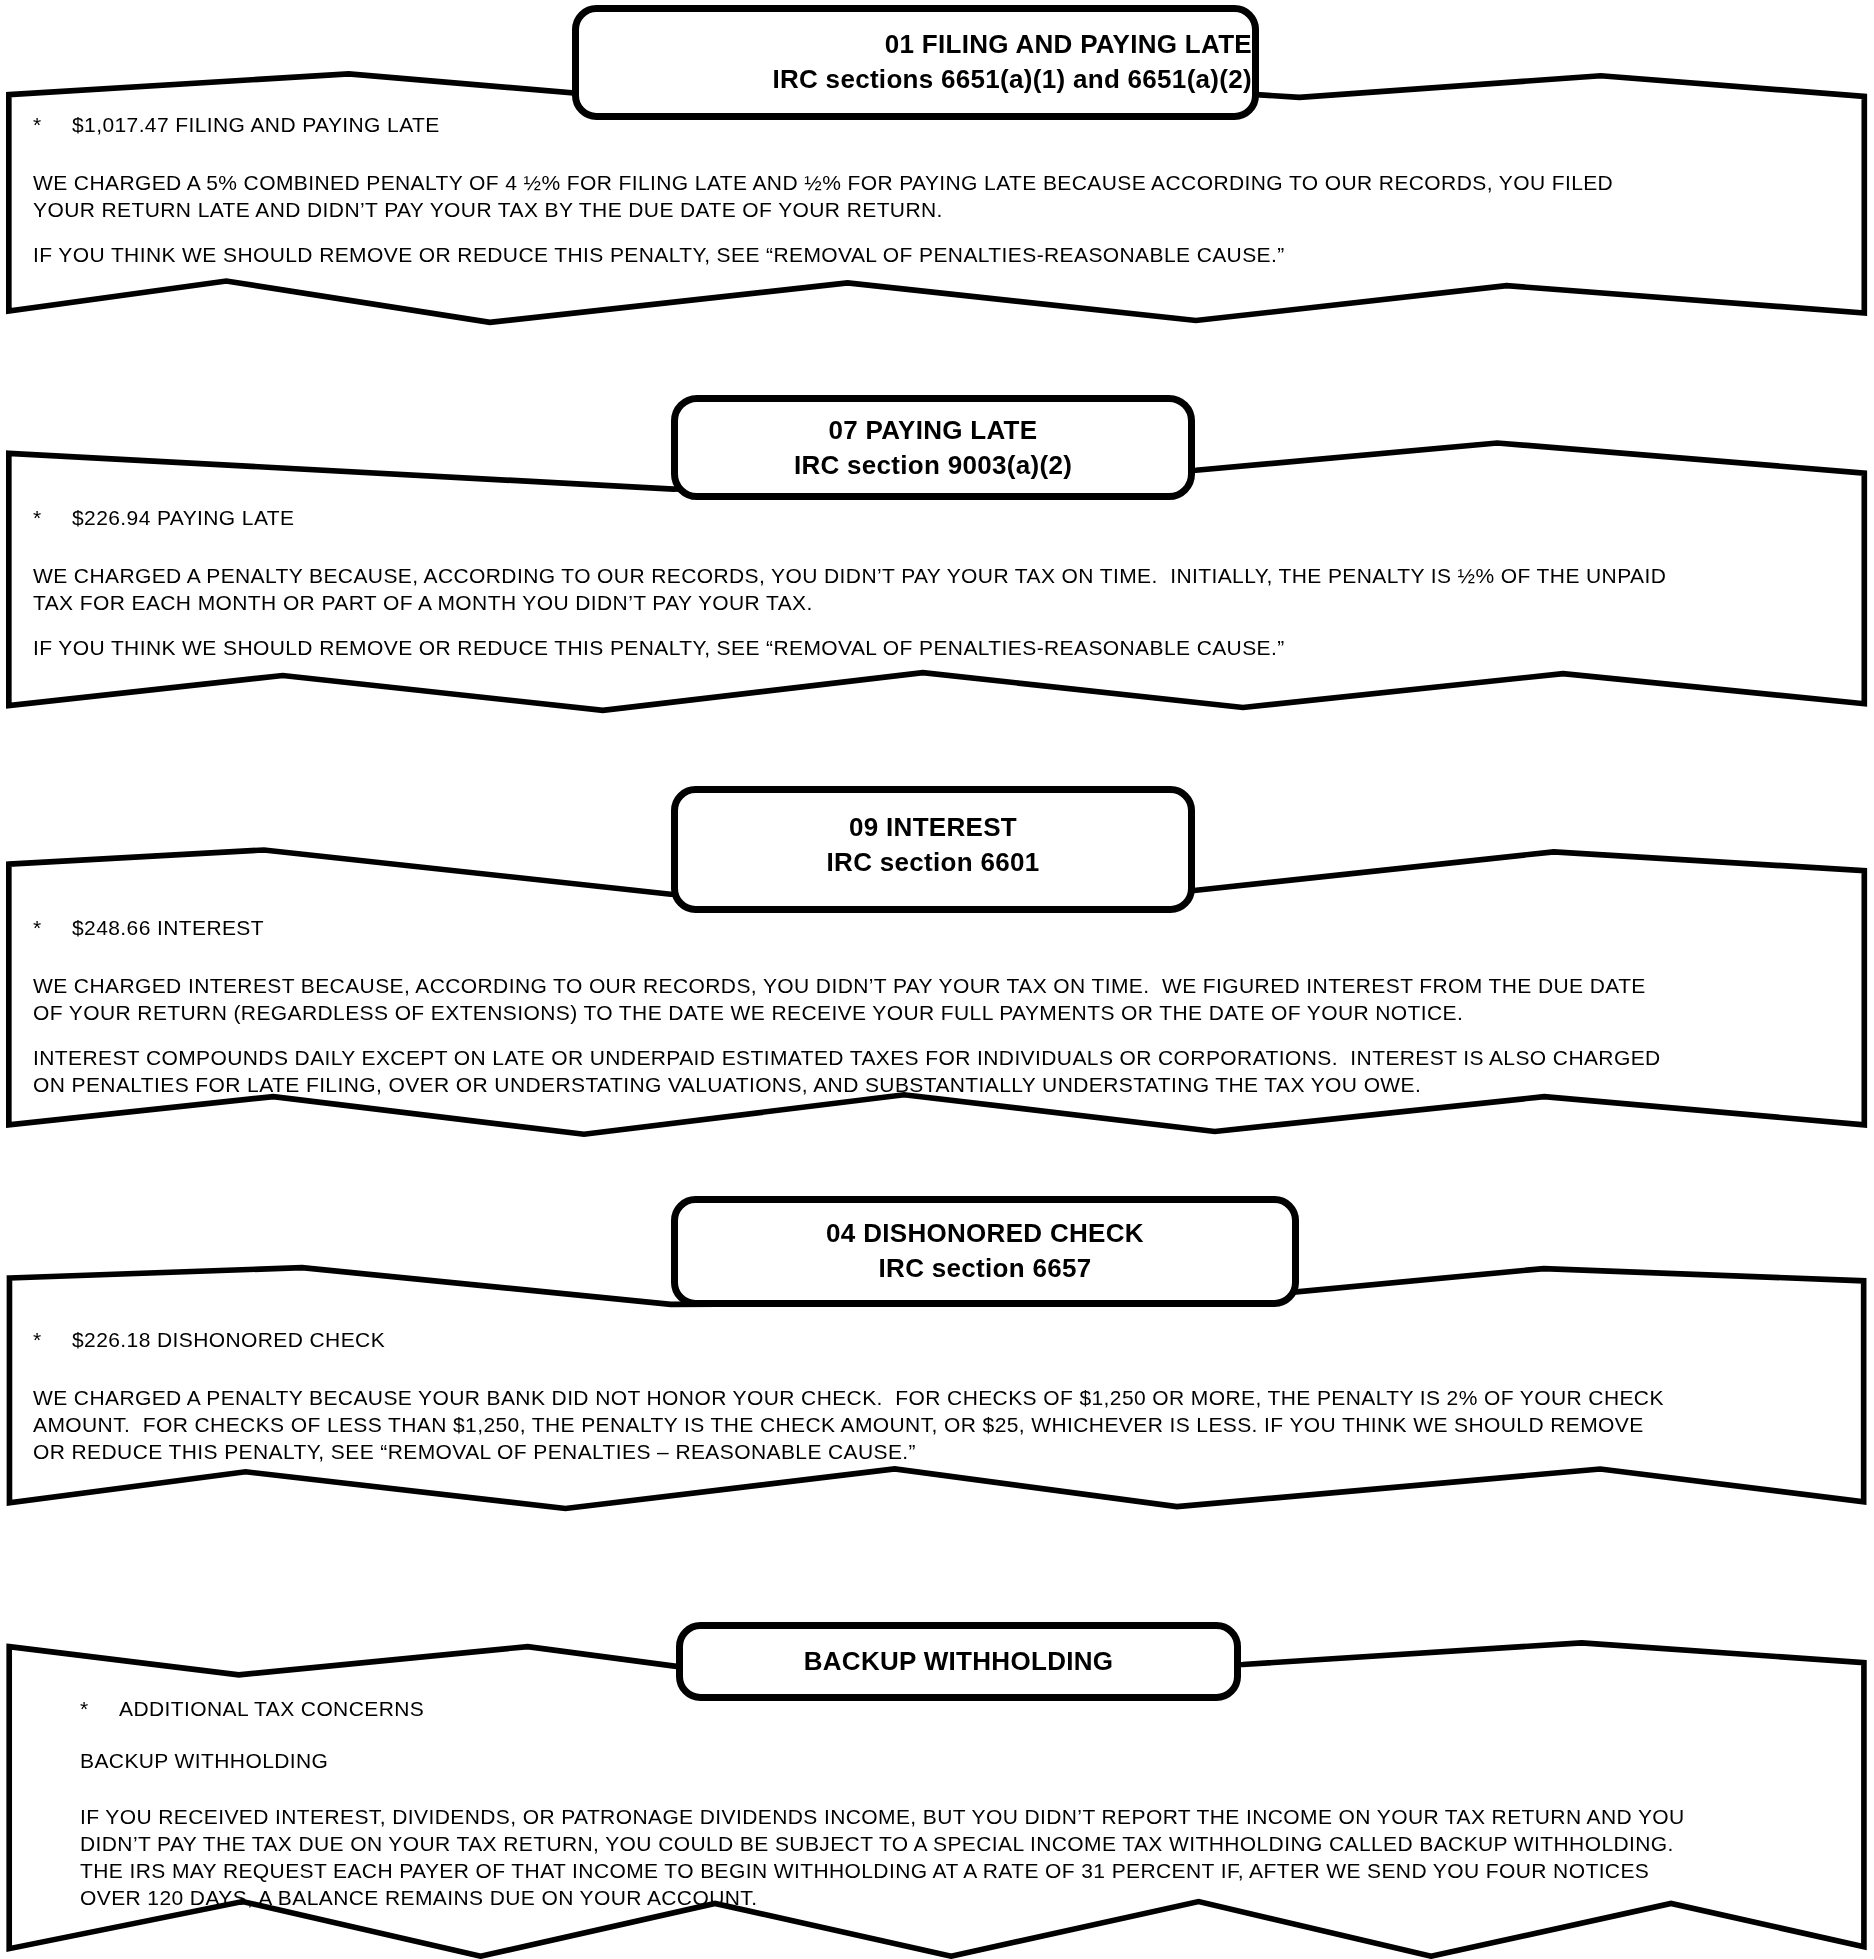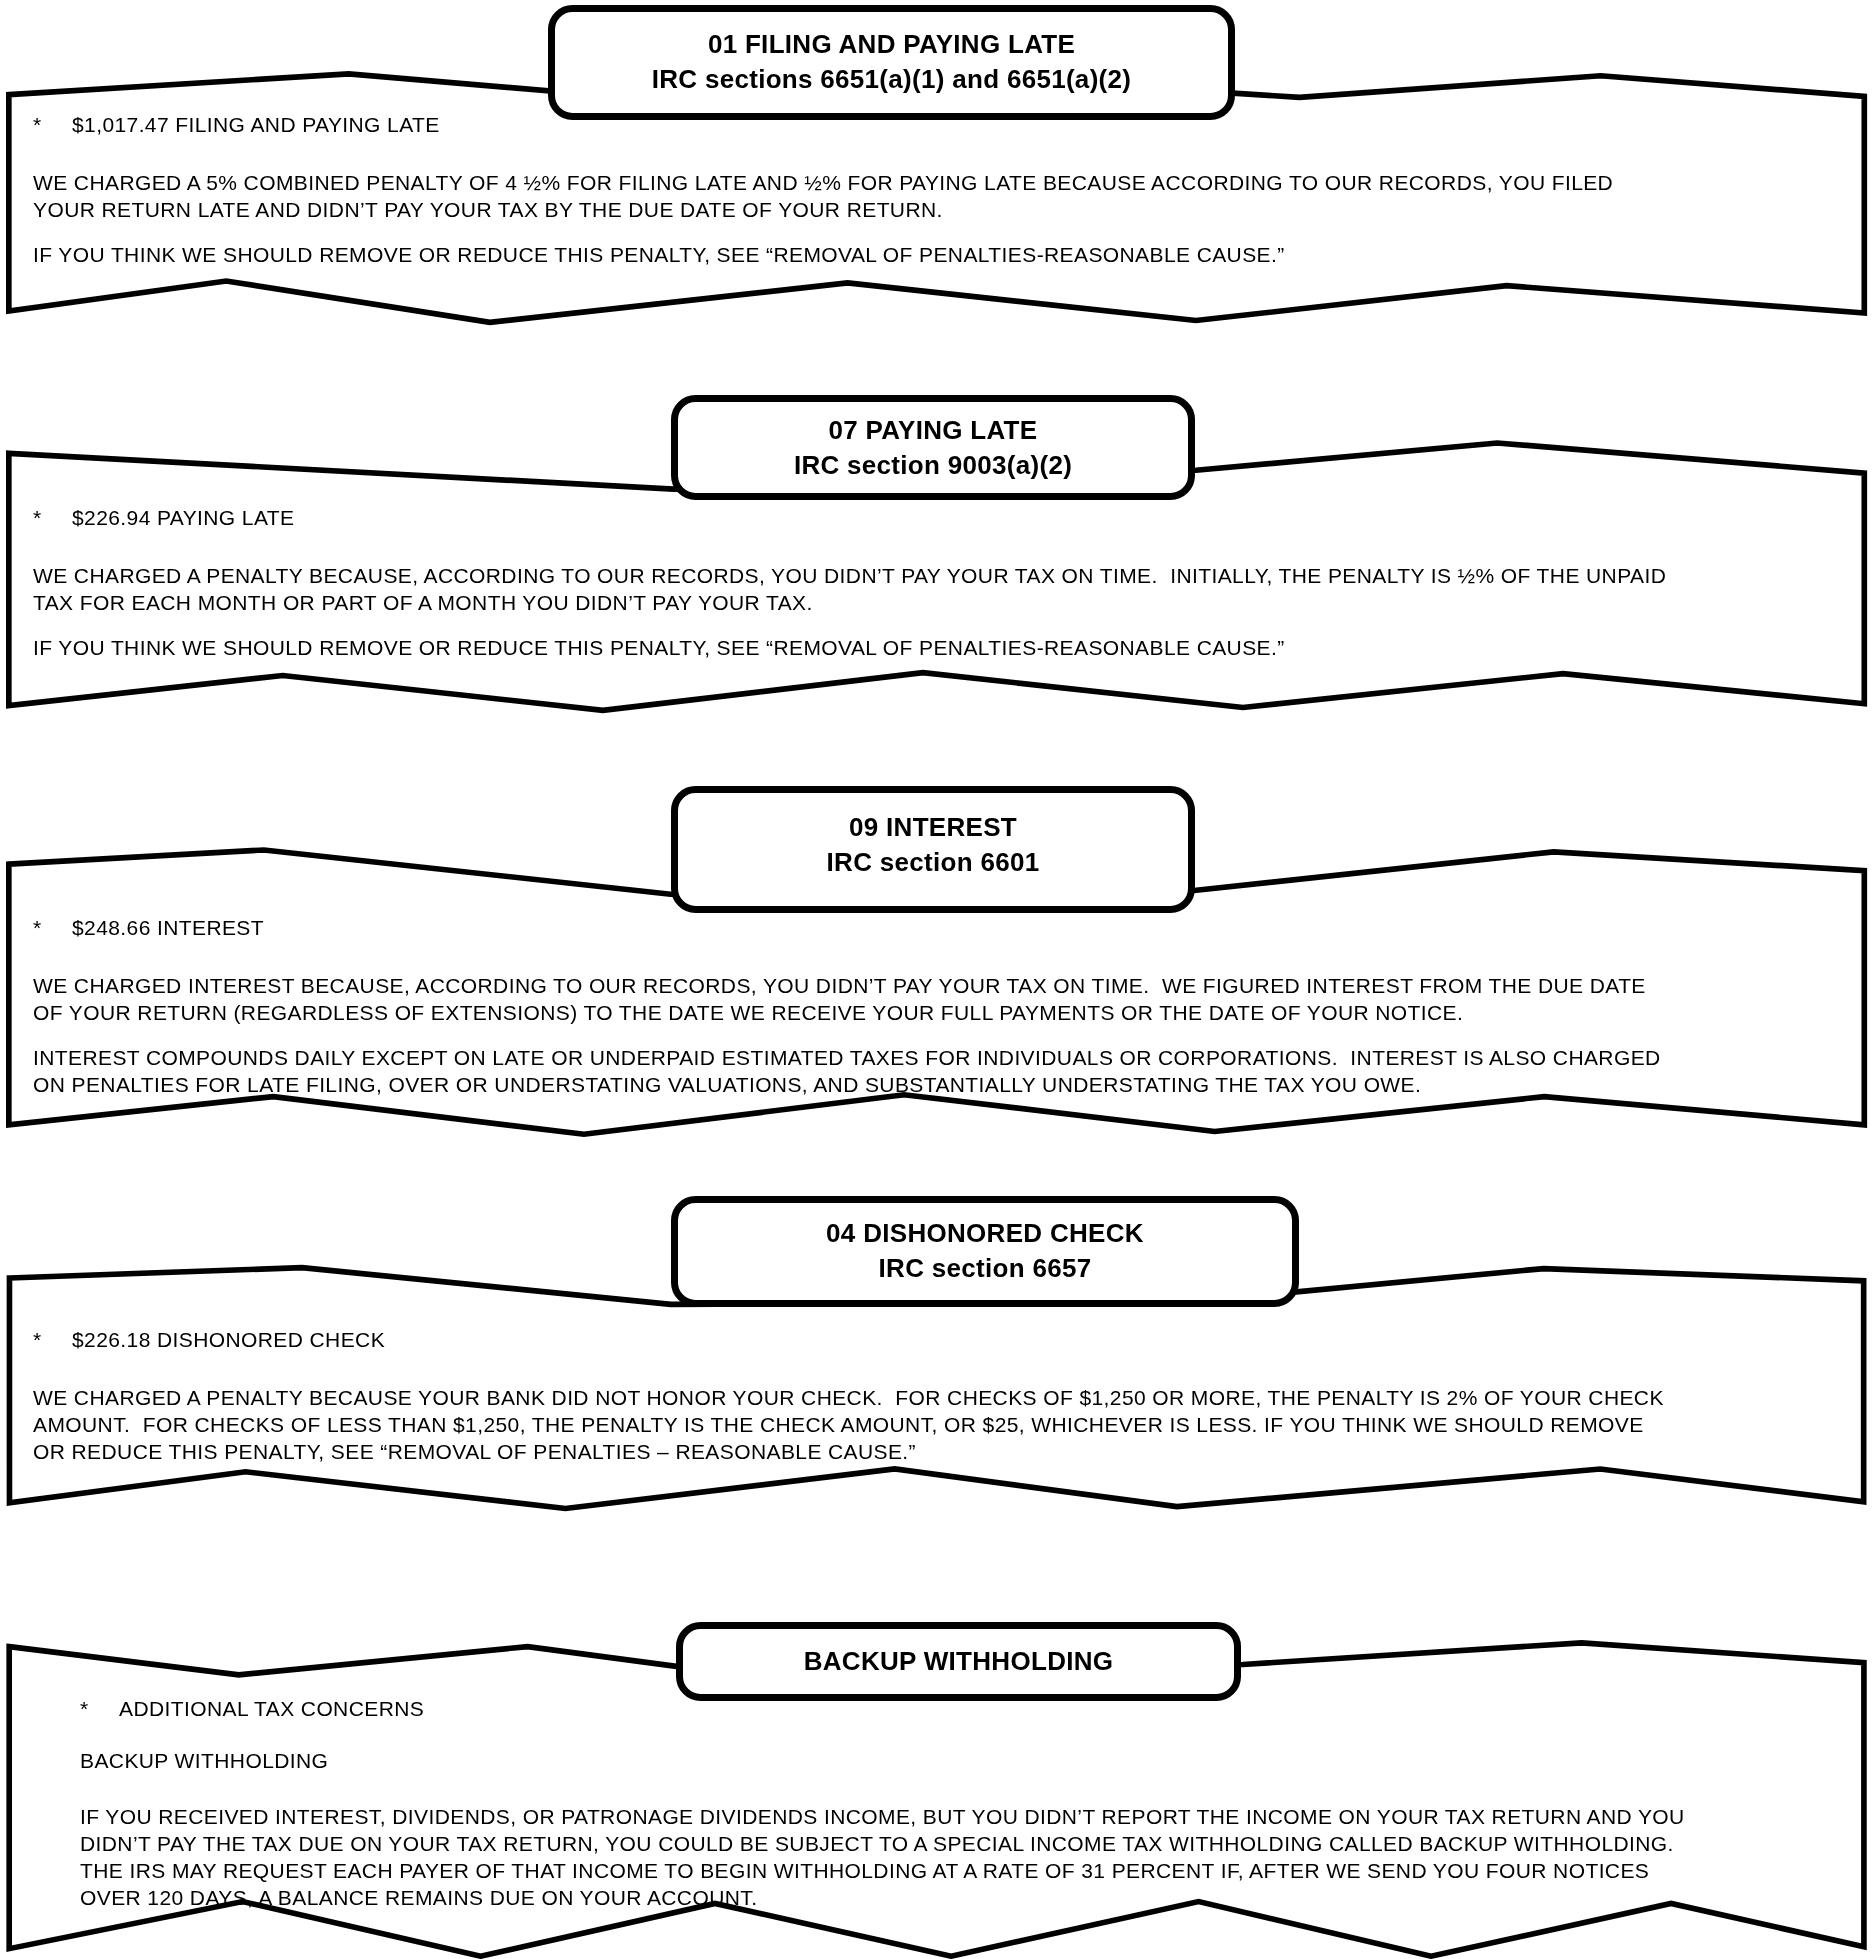--- a/index.html
+++ b/index.html
@@ -26,41 +26,41 @@
 </style>
 </head>
 <body>
 
 <div class="page">
 
   <section class="sec" style="top:4.7px;height:330px;">
     <svg class="torn" style="top:63px;" width="1863" height="265" viewBox="0 0 1979 281">
       <path d="M 3 28 L 364 6 L 694 34 L 1044 10 L 1374 31 L 1694 8 L 1974 30 L 1974 260 L 1594 231 L 1264 268 L 894 228 L 514 270 L 234 226 L 3 258 Z"></path>
     </svg>
-    <div class="hbox" style="left:548px;top:0;width:687px;height:115px;">
+    <div class="hbox" style="left:572px;top:0;width:687px;height:115px;align-items:flex-end;">
       <div class="hline">01 FILING AND PAYING LATE</div>
       <div class="hline">IRC sections 6651(a)(1) and 6651(a)(2)</div>
     </div>
     <div class="content" style="top:108px;">
       <div class="amount"><span class="star">*</span><span class="amt">$1,017.47 FILING AND PAYING LATE</span></div>
       <p class="para">
         <span class="ln">WE CHARGED A 5% COMBINED PENALTY OF 4 ½% FOR FILING LATE AND ½% FOR PAYING LATE BECAUSE ACCORDING TO OUR RECORDS, YOU FILED</span>
         <span class="ln">YOUR RETURN LATE AND DIDN’T PAY YOUR TAX BY THE DUE DATE OF YOUR RETURN.</span>
       </p>
       <p class="para">
         <span class="ln">IF YOU THINK WE SHOULD REMOVE OR REDUCE THIS PENALTY, SEE “REMOVAL OF PENALTIES-REASONABLE CAUSE.”</span>
       </p>
     </div>
   </section>
 
   <section class="sec" style="top:395px;height:330px;">
     <svg class="torn" style="top:45px;" width="1863" height="278" viewBox="0 0 1979 295">
       <path d="M 3 14 L 709 52 L 1264 32 L 1584 3 L 1974 35 L 1974 280 L 1654 248 L 1314 284 L 974 247 L 634 287 L 294 250 L 3 282 Z"></path>
     </svg>
-    <div class="hbox" style="left:671px;top:0;width:524px;height:105px;">
+    <div class="hbox" style="left:671px;top:0;width:524px;height:105px;border-radius:26px;">
       <div class="hline">07 PAYING LATE</div>
       <div class="hline">IRC section 9003(a)(2)</div>
     </div>
     <div class="content" style="top:111px;">
       <div class="amount"><span class="star">*</span><span class="amt">$226.94 PAYING LATE</span></div>
       <p class="para">
         <span class="ln">WE CHARGED A PENALTY BECAUSE, ACCORDING TO OUR RECORDS, YOU DIDN’T PAY YOUR TAX ON TIME.  INITIALLY, THE PENALTY IS ½% OF THE UNPAID</span>
         <span class="ln">TAX FOR EACH MONTH OR PART OF A MONTH YOU DIDN’T PAY YOUR TAX.</span>
       </p>
       <p class="para">

